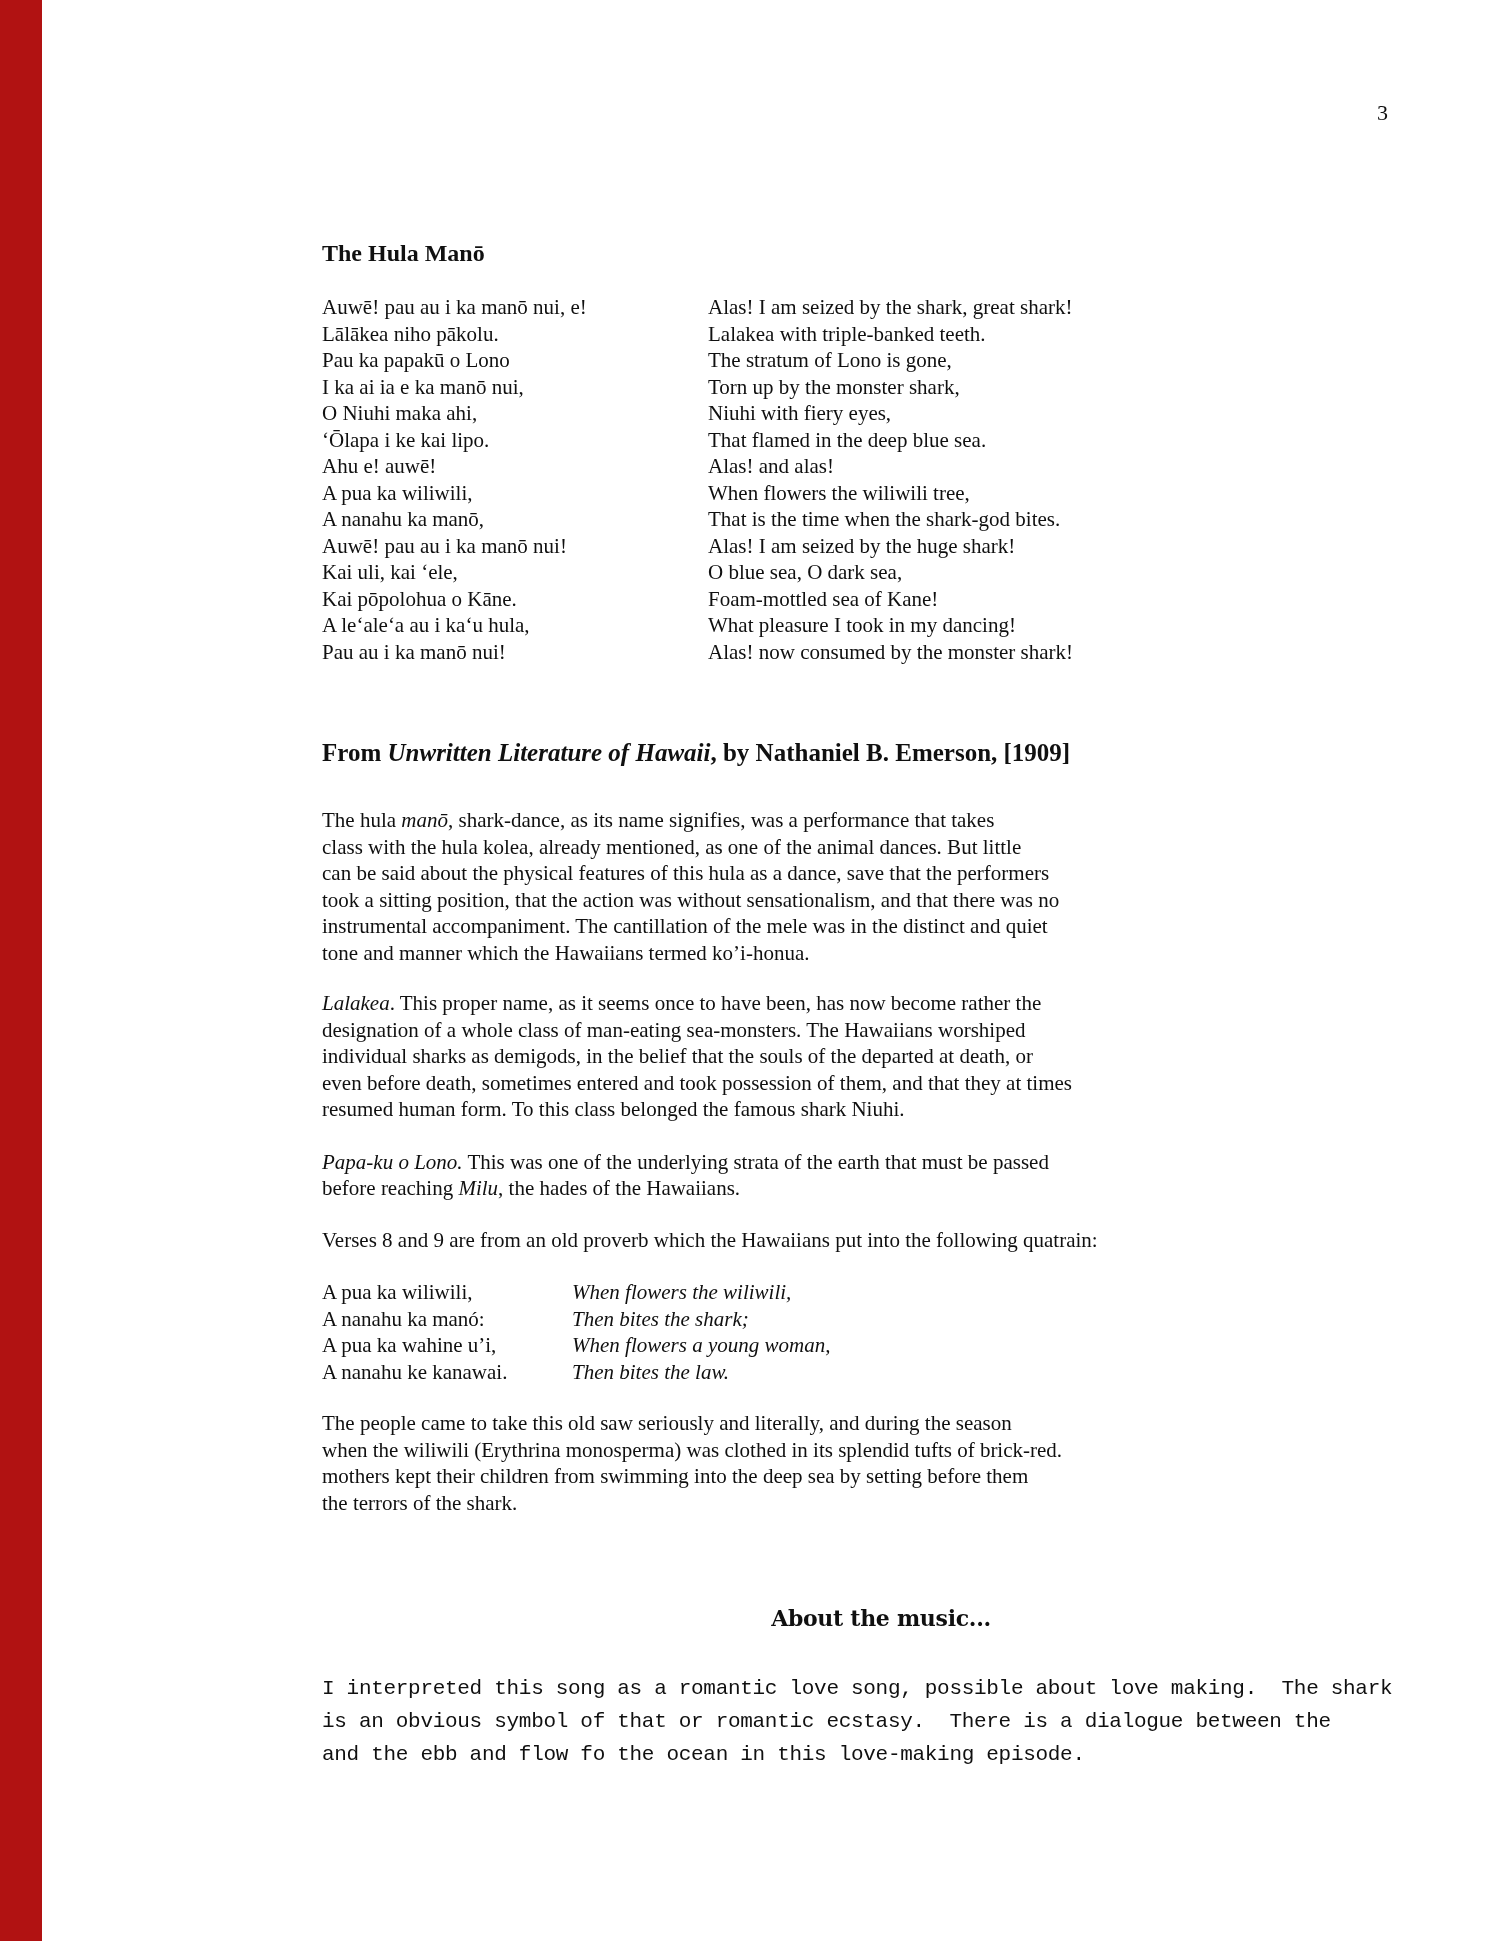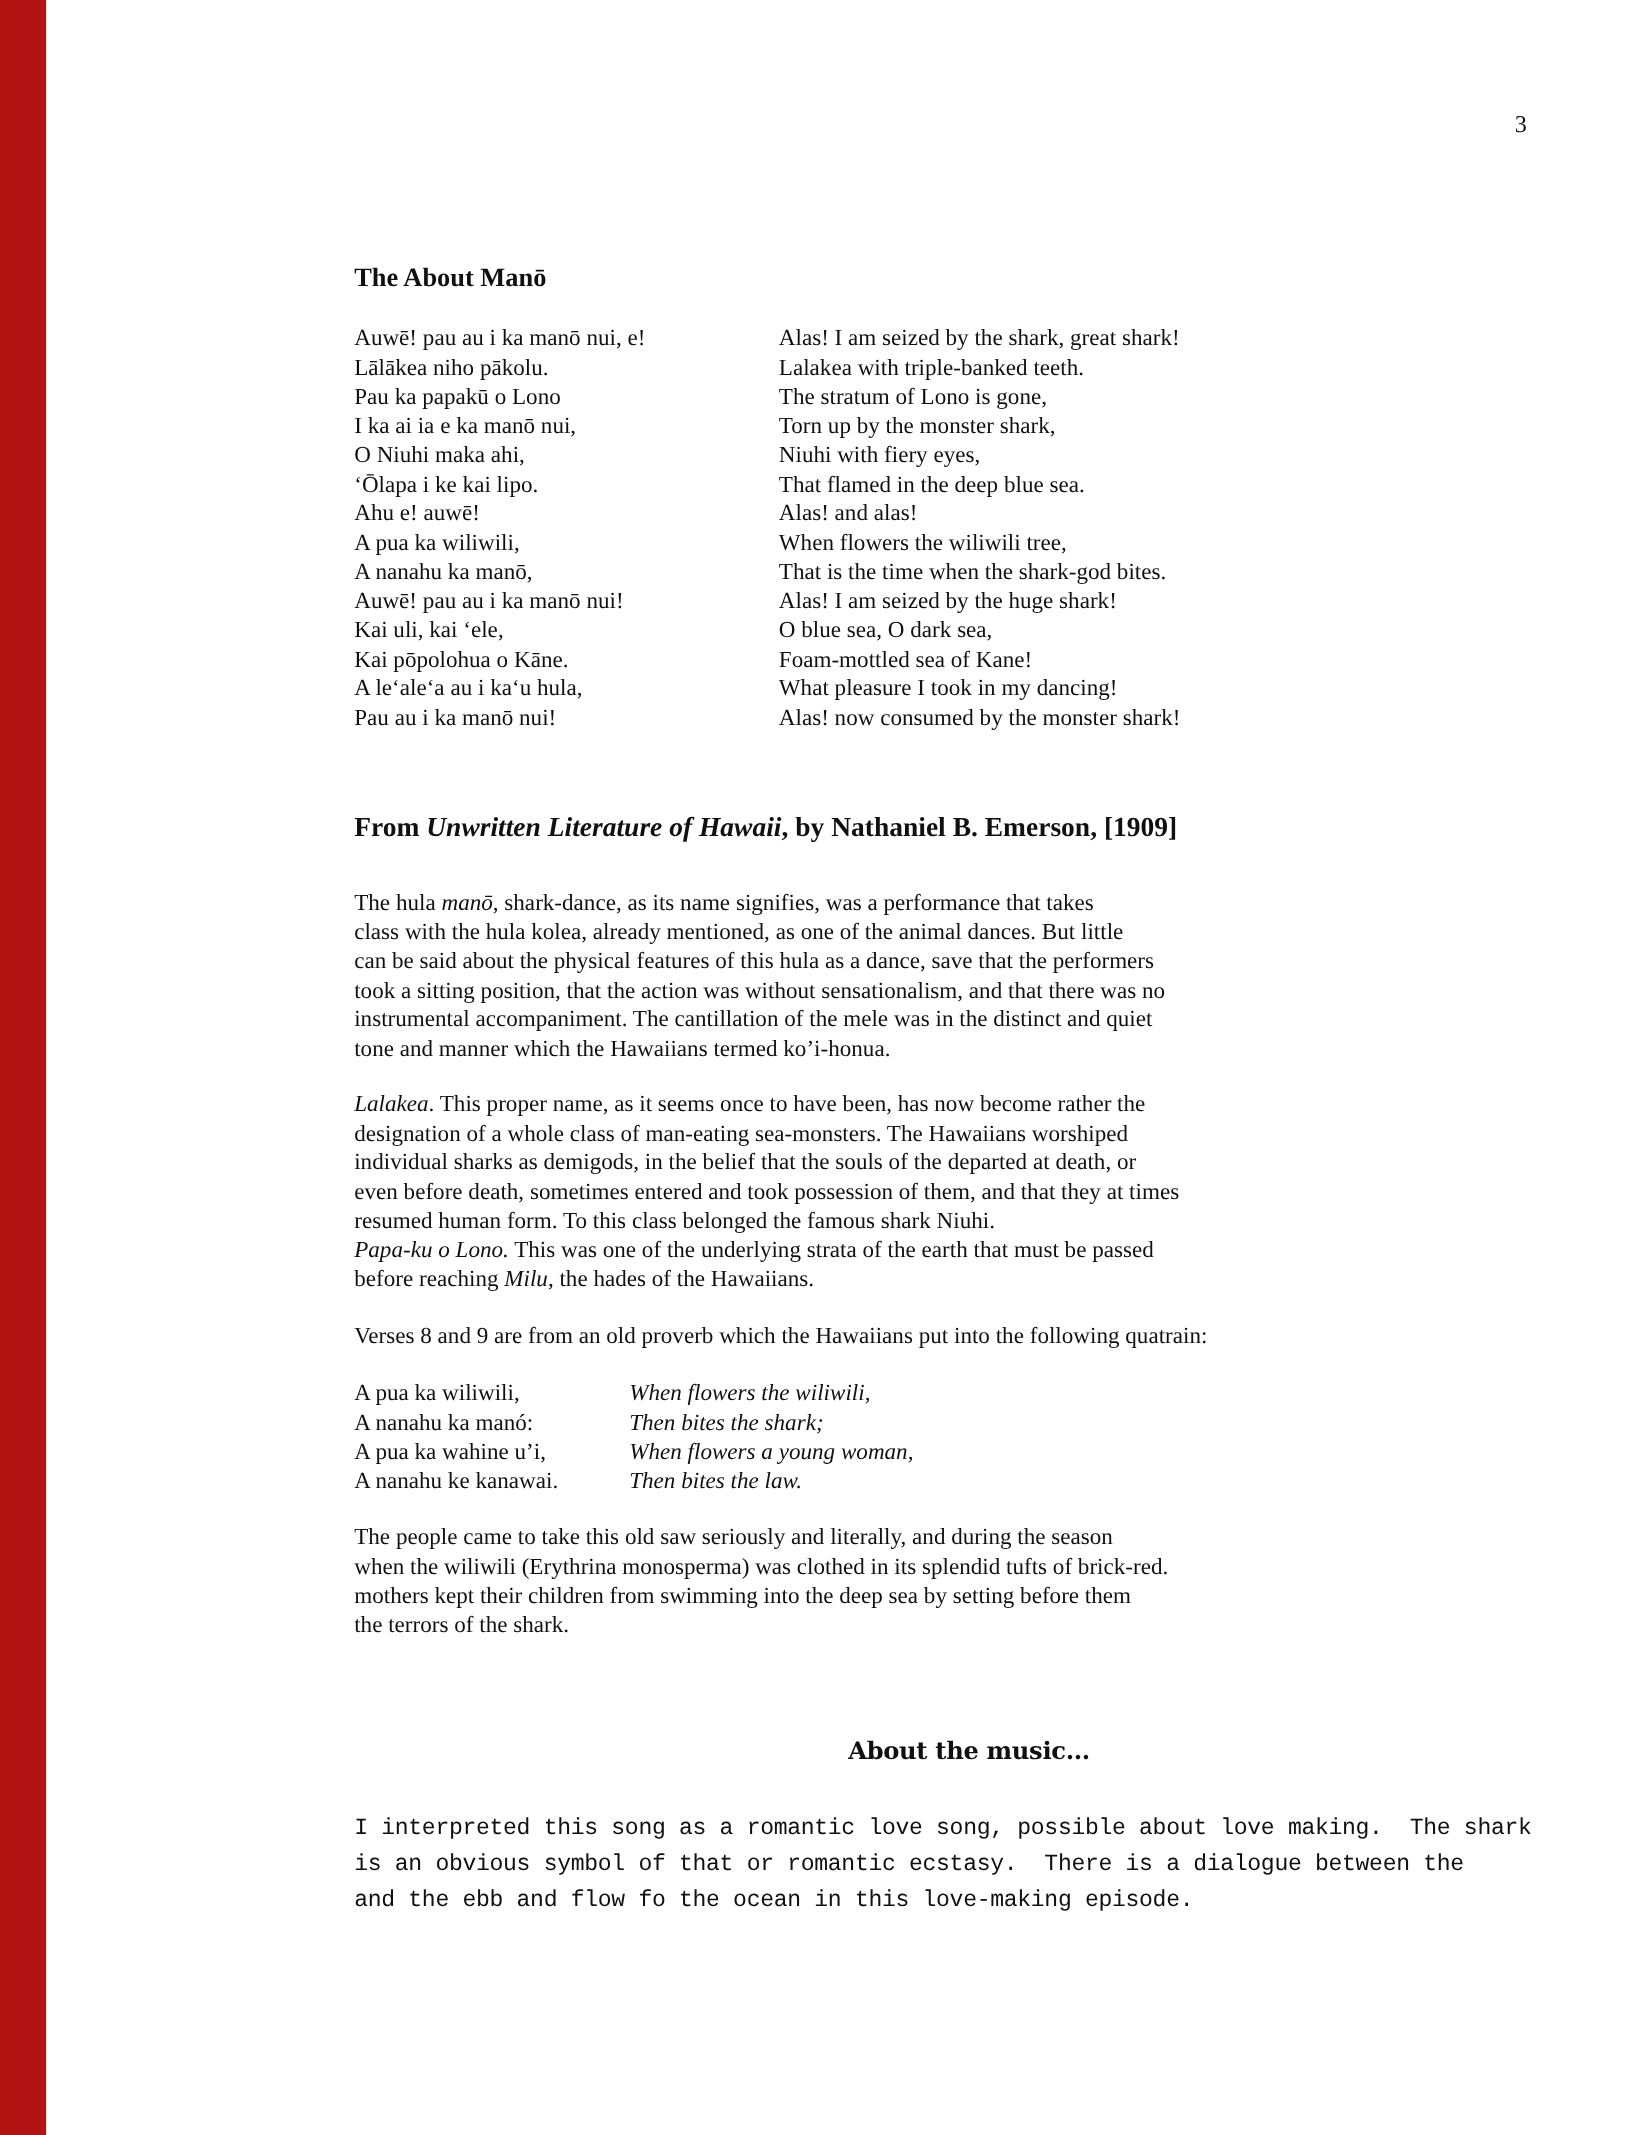--- a/index.html
+++ b/index.html
@@ -46,21 +46,21 @@
     font-size: 25px;
     line-height: 31px;
     font-family: Liberation Serif, serif;
   }
   .para {
     font-size: 21px;
     line-height: 26.5px;
   }
   .para-hula    { margin-top: 39px; }
   .para-lalakea { margin-top: 24px; }
-  .para-papaku  { }
+  .para-papaku  { margin-top: 26px; }
   .para-verses  { margin-top: 25px; }
   .quatrain {
     display: flex;
     margin-top: 26px;
     font-size: 21px;
     line-height: 26.5px;
   }
   .quatrain-col-left { width: 250px; flex: none; }
   .quatrain-col-right { flex: 1; font-style: italic; }
   .para-wiliwili { margin-top: 25px; }
@@ -86,21 +86,21 @@
 </head>
 <body>
 
 <div class="page">
   <div class="edge-band" style="background: rgb(177, 18, 18);"></div>
 
   <div class="content">
 
     <div class="page-number">3</div>
 
-    <div class="doc-title">The About Manō</div>
+    <div class="doc-title">The Hula Manō</div>
 
     <div class="poem">
       <div class="poem-col-left">
           <div class="line"><span>Auwē! pau au i ka manō nui, e!</span></div>
           <div class="line"><span>Lālākea niho pākolu.</span></div>
           <div class="line"><span>Pau ka papakū o Lono</span></div>
           <div class="line"><span>I ka ai ia e ka manō nui,</span></div>
           <div class="line"><span>O Niuhi maka ahi,</span></div>
           <div class="line"><span>ʻŌlapa i ke kai lipo.</span></div>
           <div class="line"><span>Ahu e! auwē!</span></div>

